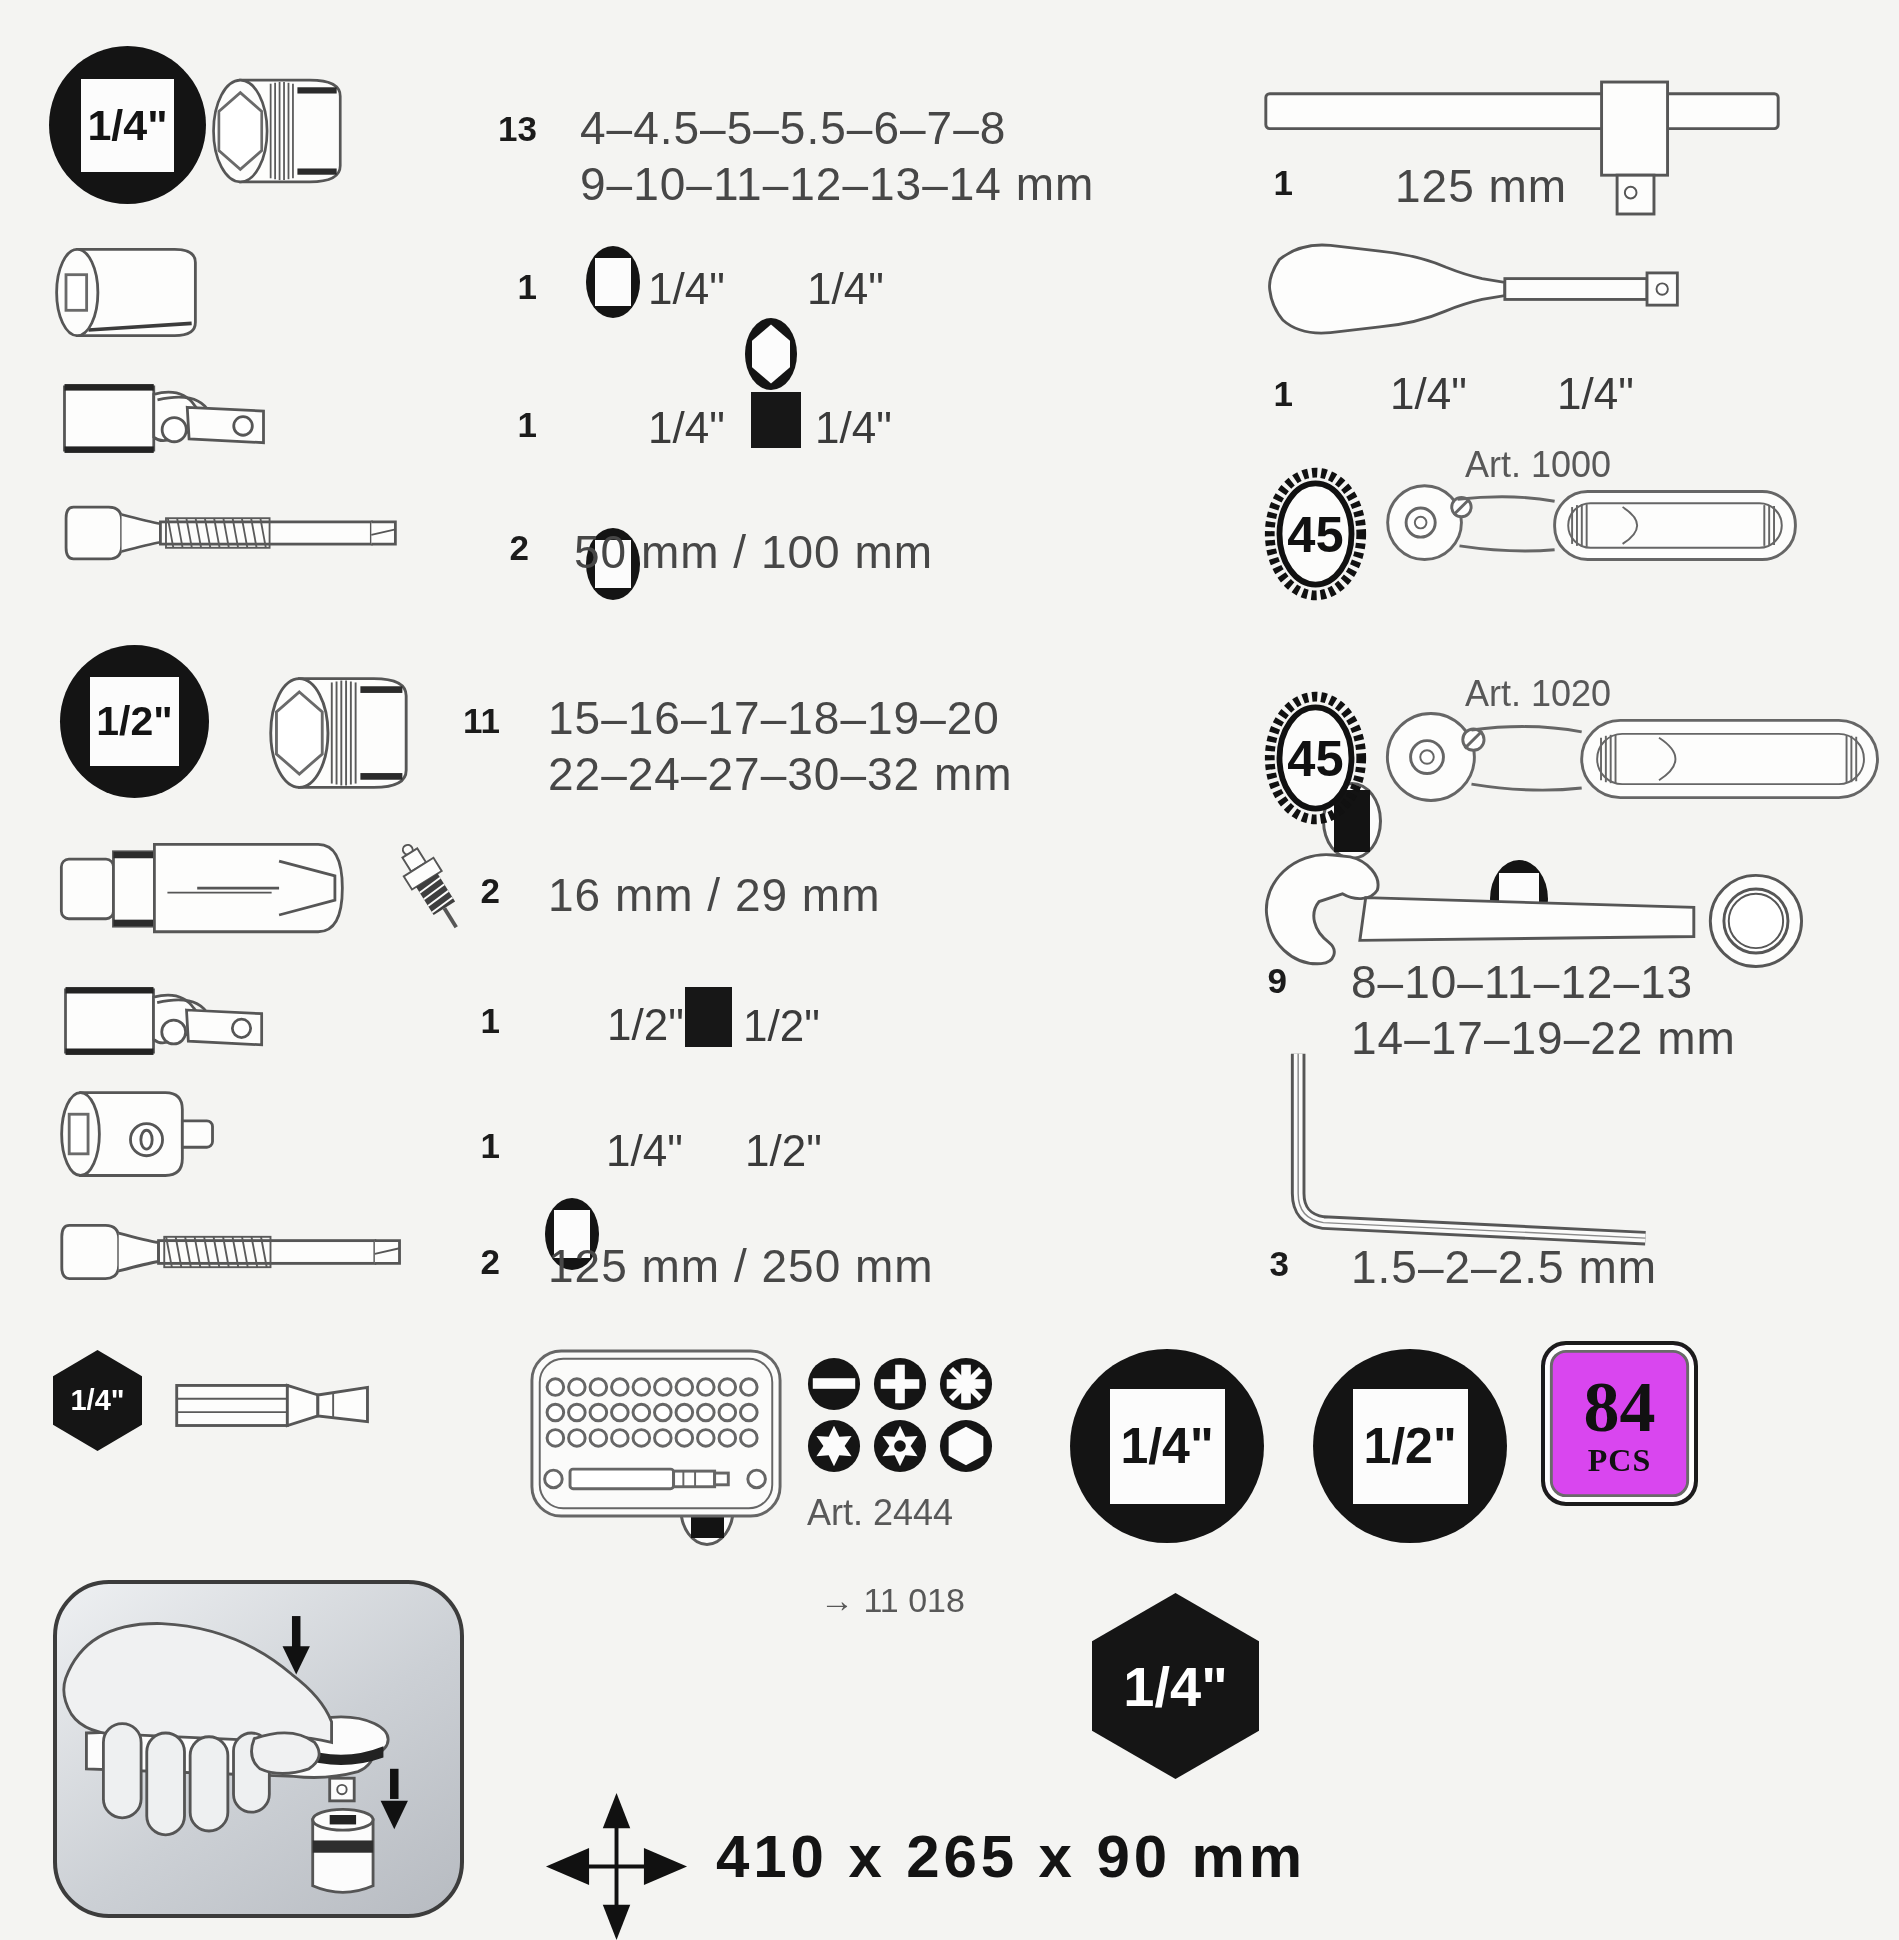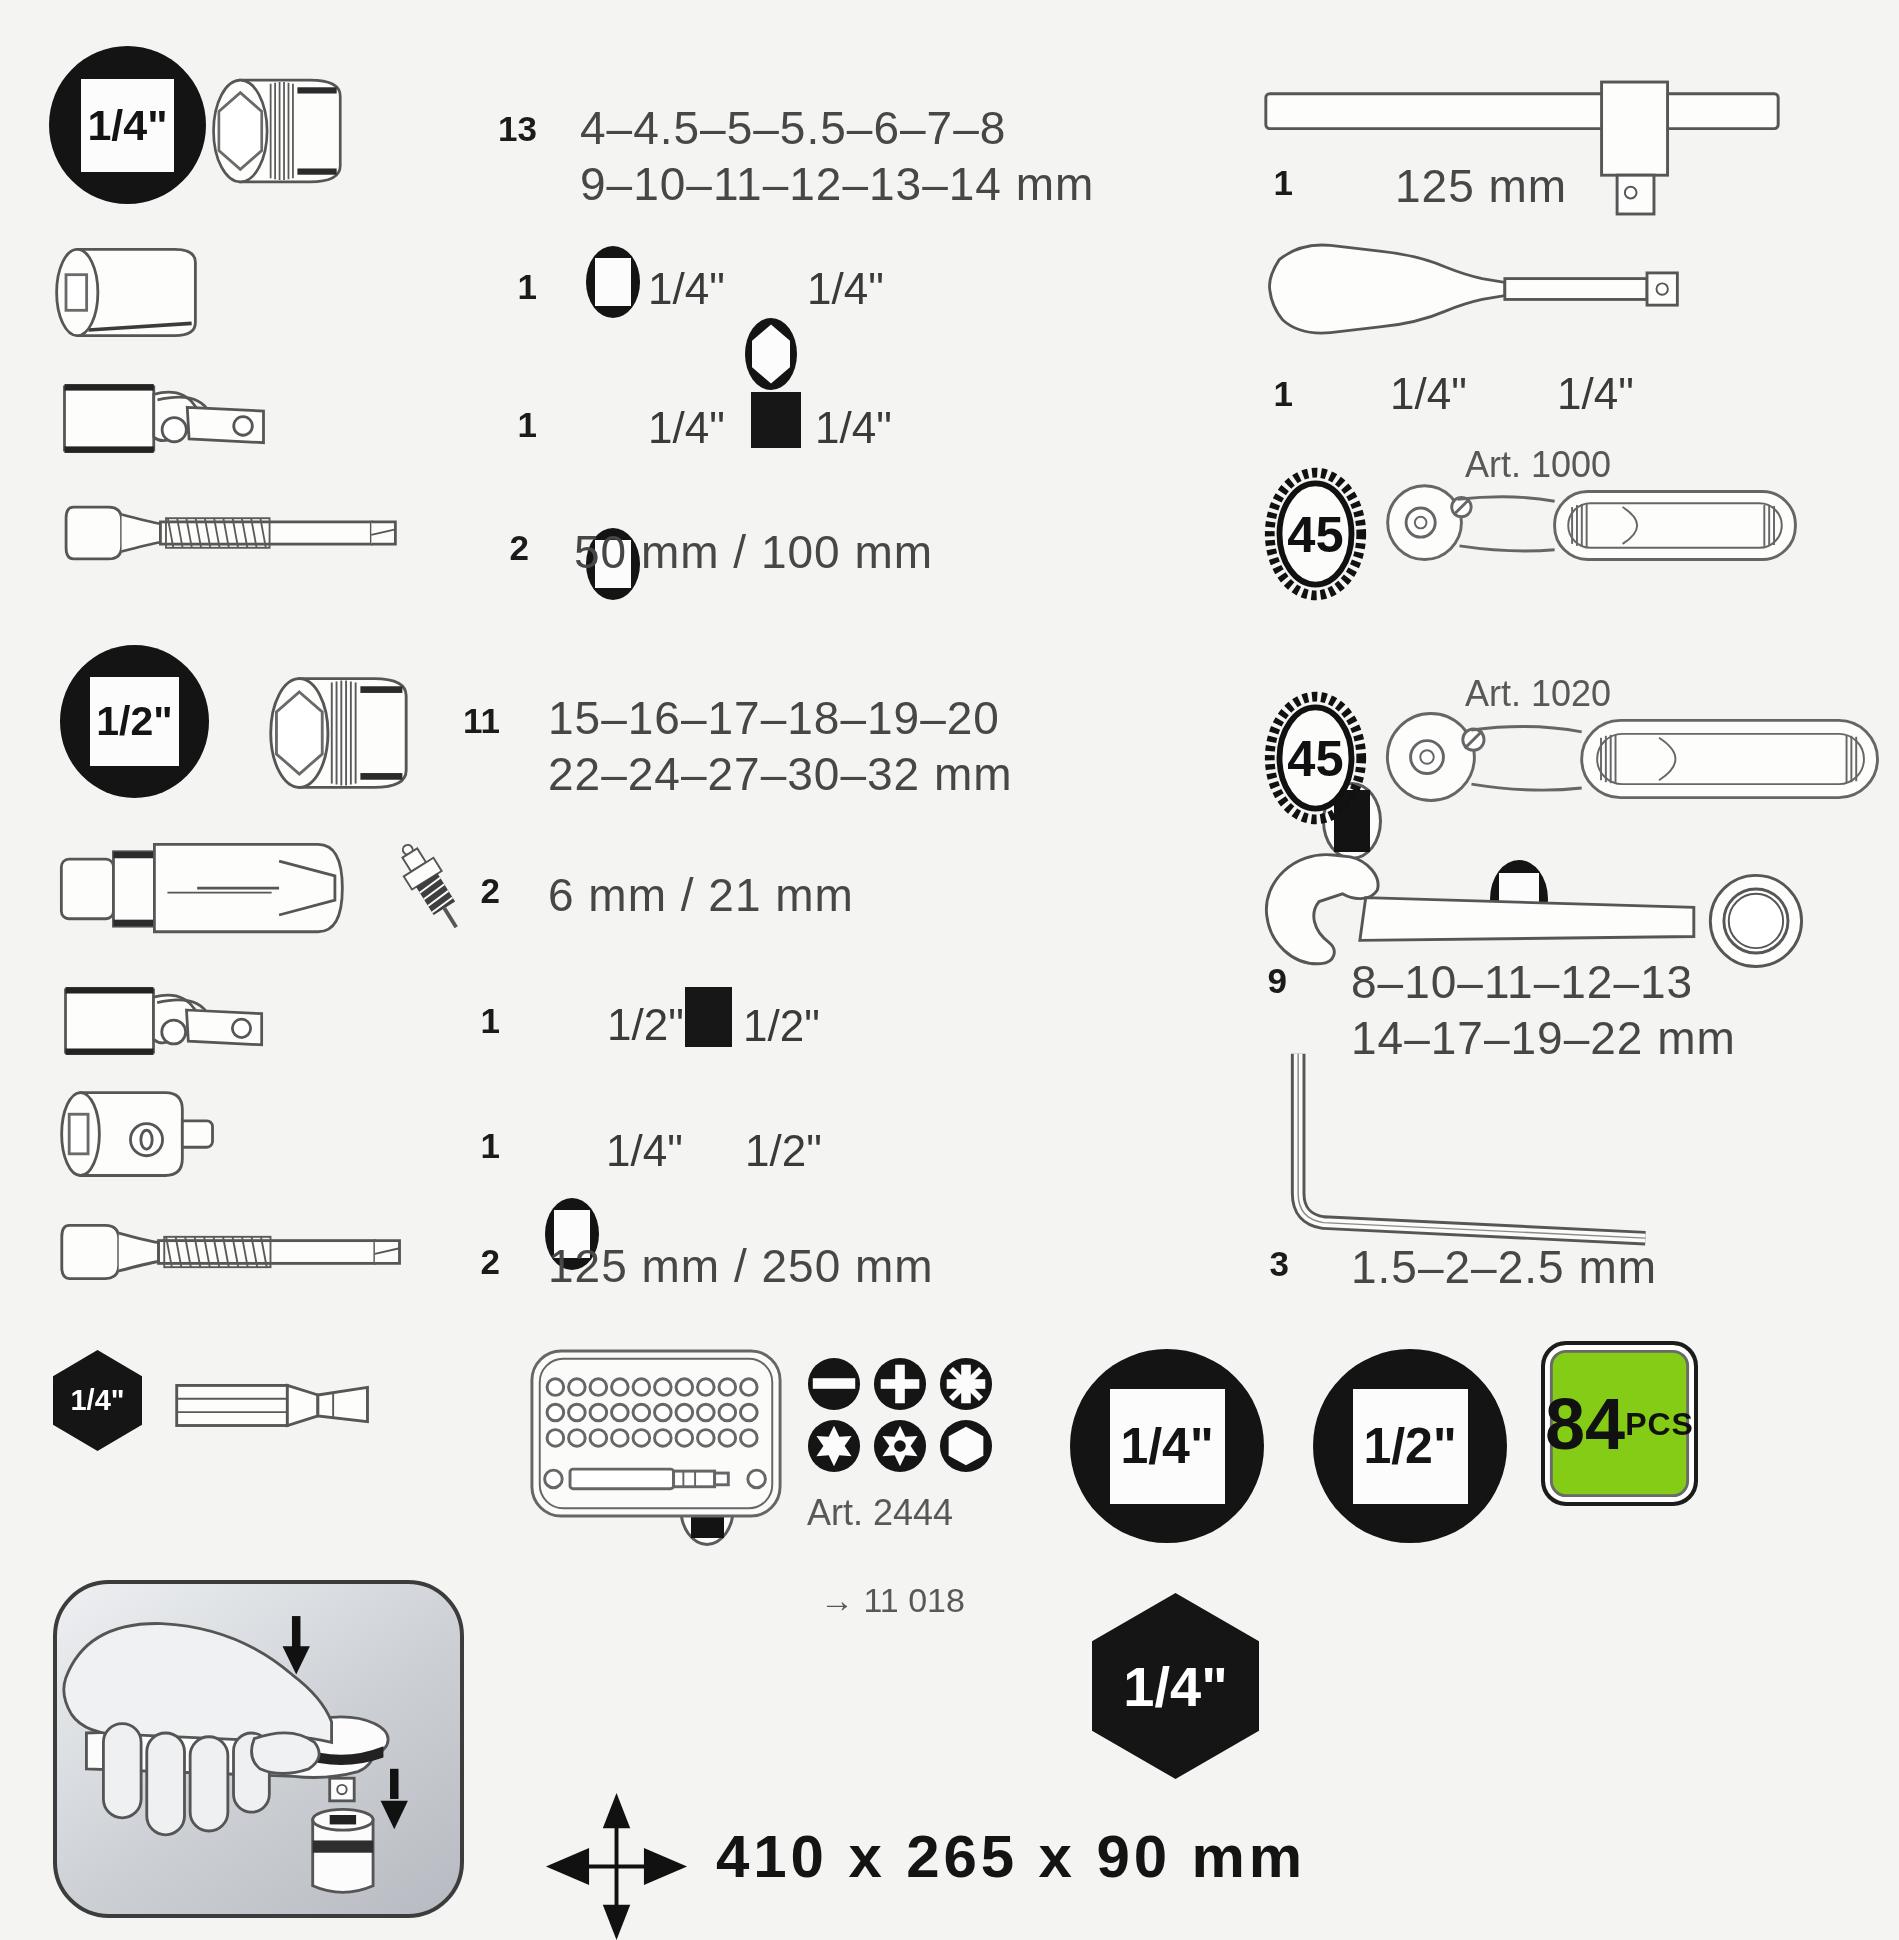--- a/index.html
+++ b/index.html
@@ -15,21 +15,21 @@
   .cbadge{background:#141414;border-radius:50%;display:flex;align-items:center;justify-content:center;}
   .cbadge .sqw{background:#fcfcfc;display:flex;align-items:center;justify-content:center;font-weight:bold;color:#141414;}
   .hexb{background:#151515;clip-path:polygon(50% 0,100% 26%,100% 74%,50% 100%,0 74%,0 26%);display:flex;align-items:center;justify-content:center;color:#fff;font-weight:bold;}
   .isqf{background:#141414;border-radius:50%;position:relative;}
   .isqf::after{content:"";position:absolute;left:16%;right:16%;top:17%;bottom:17%;background:#fcfcfc;}
   .ihexf{background:#141414;border-radius:50%;position:relative;}
   .ihexf::after{content:"";position:absolute;left:13%;right:13%;top:9%;bottom:9%;background:#fcfcfc;clip-path:polygon(50% 0,100% 28%,100% 72%,50% 100%,0 72%,0 28%);}
   .isqm{background:#171717;}
   .icsq{border:3.9px solid #5a5a5a;border-radius:50%;position:relative;background:#fcfcfc;box-sizing:border-box;}
   .icsq::after{content:"";position:absolute;left:17%;right:17%;top:7%;bottom:7%;background:#131313;}
-  .pcs{border:4.9px solid #1c1c1c;border-radius:25px;background:#84cc16;box-shadow:inset 0 0 0 4.9px #fff, inset 0 0 0 7.8px #6a6a6a;display:flex;flex-direction:row;align-items:center;justify-content:center;line-height:1;}
+  .pcs{border:4.9px solid #1c1c1c;border-radius:25px;background:#d946ef;box-shadow:inset 0 0 0 4.9px #fff, inset 0 0 0 7.8px #6a6a6a;display:flex;flex-direction:column;align-items:center;justify-content:center;line-height:1;font-family:Liberation Serif, serif;}
   .pcs .n{font-size:72px;font-weight:bold;color:#111;}
   .pcs .u{font-size:32px;font-weight:bold;color:#111;margin-top:1.9px;letter-spacing:1px;}
   .dims{font-size:60px;font-weight:bold;color:#141414;letter-spacing:3.9px;white-space:nowrap;}
   .handbox{border:4.9px solid #3c3c3c;border-radius:56px;background:linear-gradient(145deg,#eef0f2 0%,#ccd0d5 55%,#b7bbc1 100%);overflow:hidden;box-sizing:border-box;}
 </style>
 </head>
 <body>
 
 <div class="canvas">
 
@@ -232,21 +232,21 @@
   <div class="abs lbl" style="left:815px;top:403px;">1/4"</div>
 
   <div class="abs qty" style="left:451px;top:528px;">2</div>
   <div class="abs sz" style="left:574px;top:525px;">50 mm / 100 mm</div>
 
   <div class="abs qty" style="left:422px;top:701px;">11</div>
   <div class="abs sz" style="left:548px;top:691px;">15–16–17–18–19–20</div>
   <div class="abs sz" style="left:548px;top:747px;">22–24–27–30–32 mm</div>
 
   <div class="abs qty" style="left:422px;top:871px;">2</div>
-  <div class="abs sz" style="left:548px;top:868px;">6 mm / 21 mm</div>
+  <div class="abs sz" style="left:548px;top:868px;">16 mm / 29 mm</div>
 
   <div class="abs qty" style="left:422px;top:1001px;">1</div>
   <div class="abs isqf" style="left:545px;top:982px;width:54px;height:72px;"></div>
   <div class="abs lbl" style="left:607px;top:1000px;">1/2"</div>
   <div class="abs isqm" style="left:685px;top:987px;width:47px;height:60px;"></div>
   <div class="abs lbl" style="left:743px;top:1001px;">1/2"</div>
 
   <div class="abs qty" style="left:422px;top:1126px;">1</div>
   <div class="abs isqf" style="left:543px;top:1108px;width:54px;height:74px;"></div>
   <div class="abs lbl" style="left:606px;top:1126px;">1/4"</div>

